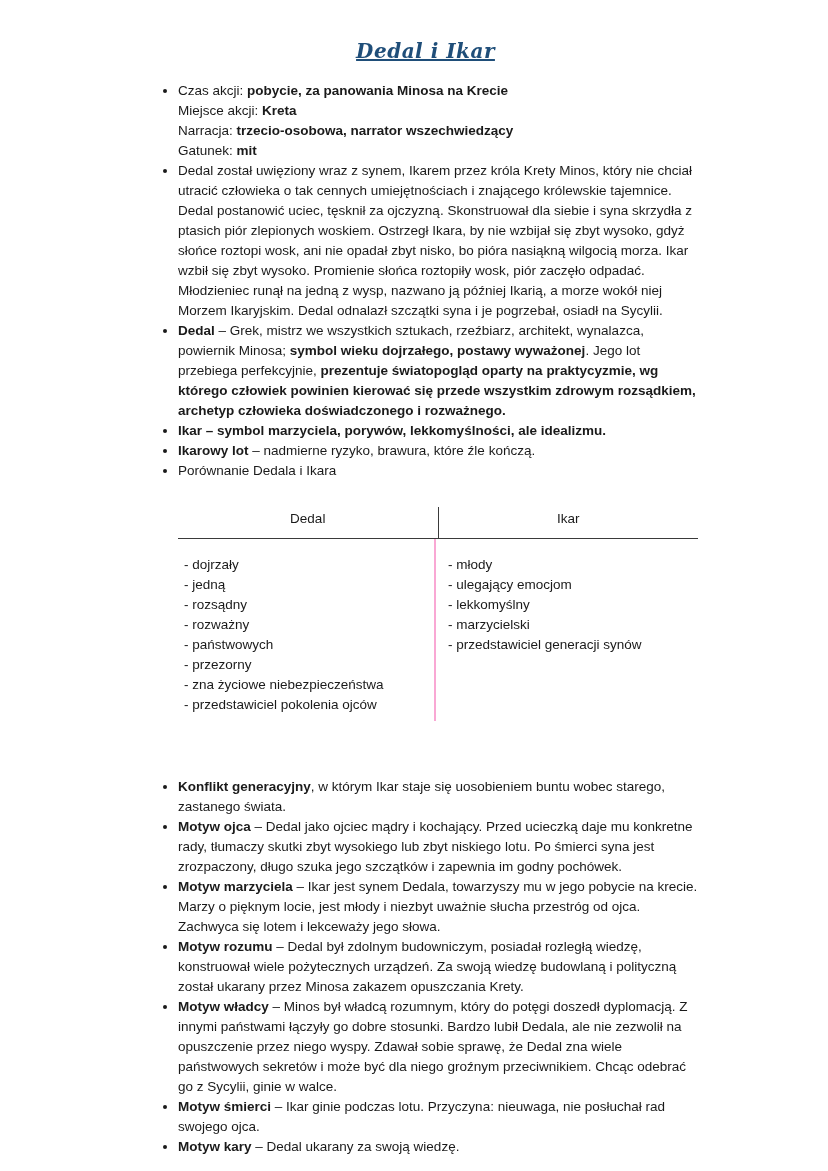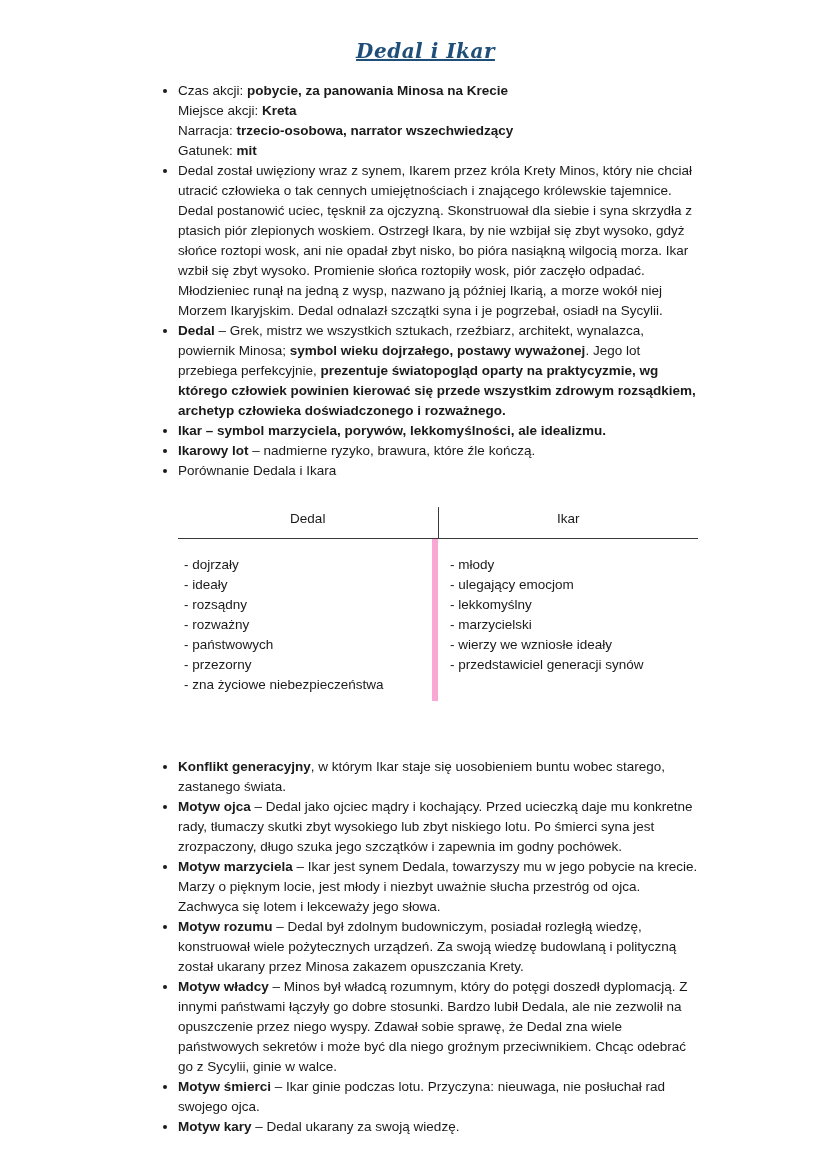--- a/index.html
+++ b/index.html
@@ -44,21 +44,21 @@
     flex: 1;
     text-align: center;
     padding: 2px 0 9px 0;
   }
   .cmp-head .cell:first-child { border-right: 1px solid #3a3a3a; }
   .cmp-body { display: flex; }
   .cmp-body .cell {
     flex: 1;
     padding: 16px 10px 6px 6px;
   }
-  .cmp-body .cell:first-child { border-right: 6px solid #f9a8d4; }
+  .cmp-body .cell:first-child { border-right: 2px solid #f9a8d4; }
   .cmp-body .cell:last-child { padding-left: 12px; }
   .trow { line-height: 20px; }
 </style>
 </head>
 <body>
 
 <div class="page">
 
   <h1 class="title">Dedal i Ikar</h1>
 
@@ -87,33 +87,33 @@
     </ul>
 
   <div class="cmp-table">
     <div class="cmp-head">
       <div class="cell">Dedal</div>
       <div class="cell">Ikar</div>
     </div>
     <div class="cmp-body">
       <div class="cell" id="col-left">
           <div class="trow">- dojrzały</div>
-          <div class="trow">- ideały</div>
+          <div class="trow">- jedną</div>
           <div class="trow">- rozsądny</div>
           <div class="trow">- rozważny</div>
           <div class="trow">- państwowych</div>
           <div class="trow">- przezorny</div>
           <div class="trow">- zna życiowe niebezpieczeństwa</div>
+          <div class="trow">- przedstawiciel pokolenia ojców</div>
         </div>
       <div class="cell" id="col-right">
           <div class="trow">- młody</div>
           <div class="trow">- ulegający emocjom</div>
           <div class="trow">- lekkomyślny</div>
           <div class="trow">- marzycielski</div>
-          <div class="trow">- wierzy we wzniosłe ideały</div>
           <div class="trow">- przedstawiciel generacji synów</div>
         </div>
     </div>
   </div>
 
   <ul class="bullets" id="bullets-bottom">
       <li>
         <div><span class="b">Konflikt generacyjny</span><span>, w którym Ikar staje się uosobieniem buntu wobec starego, zastanego świata.</span></div>
       </li>
       <li>

